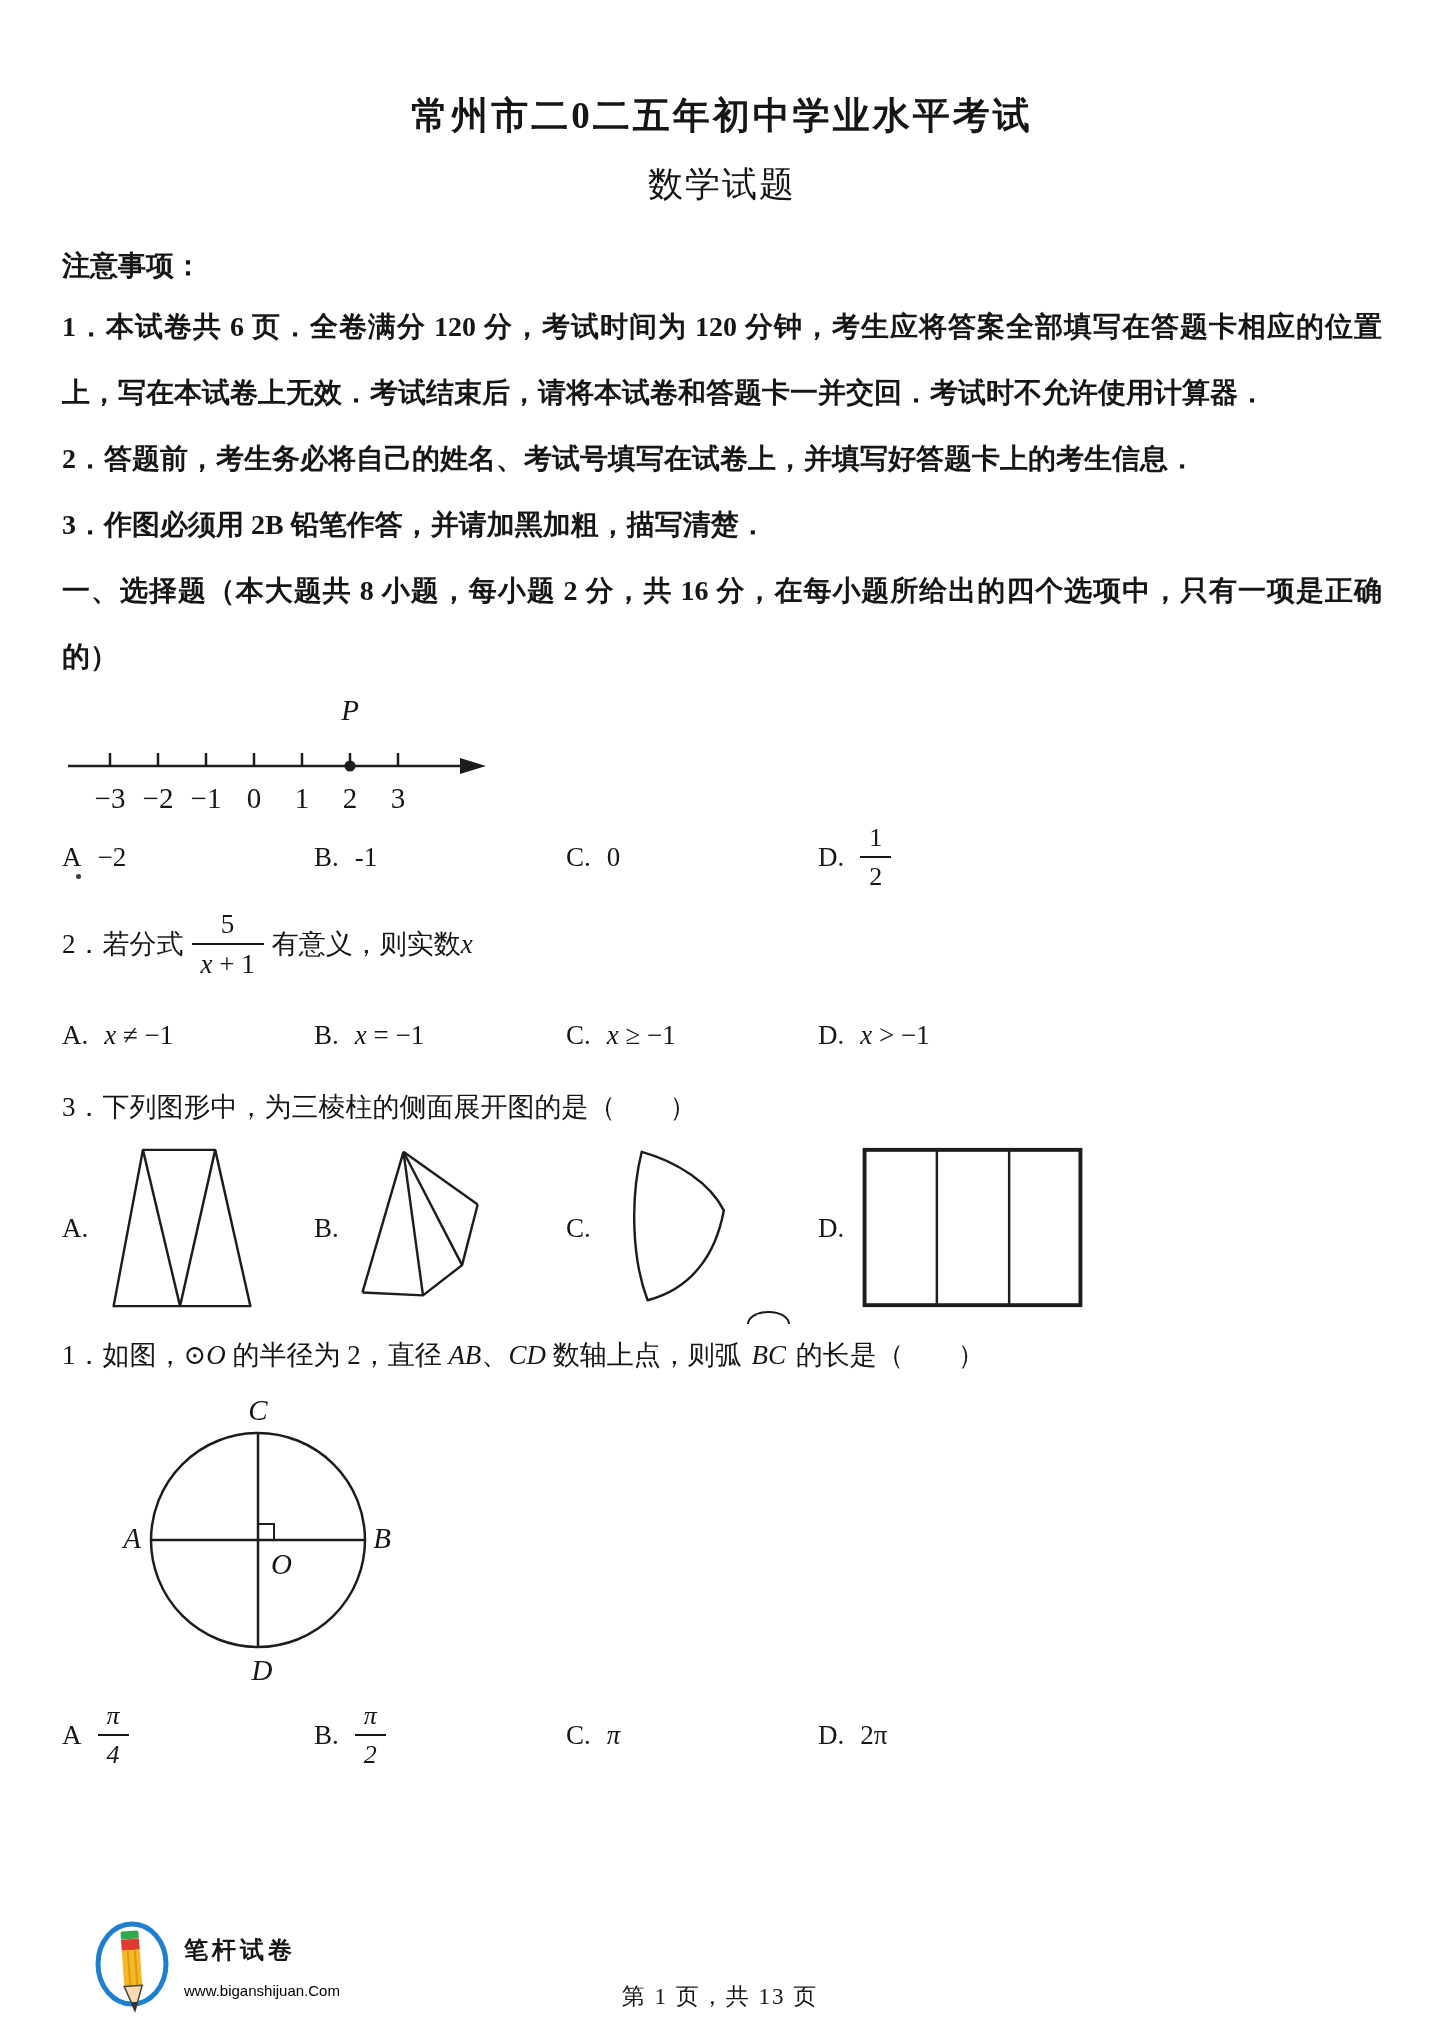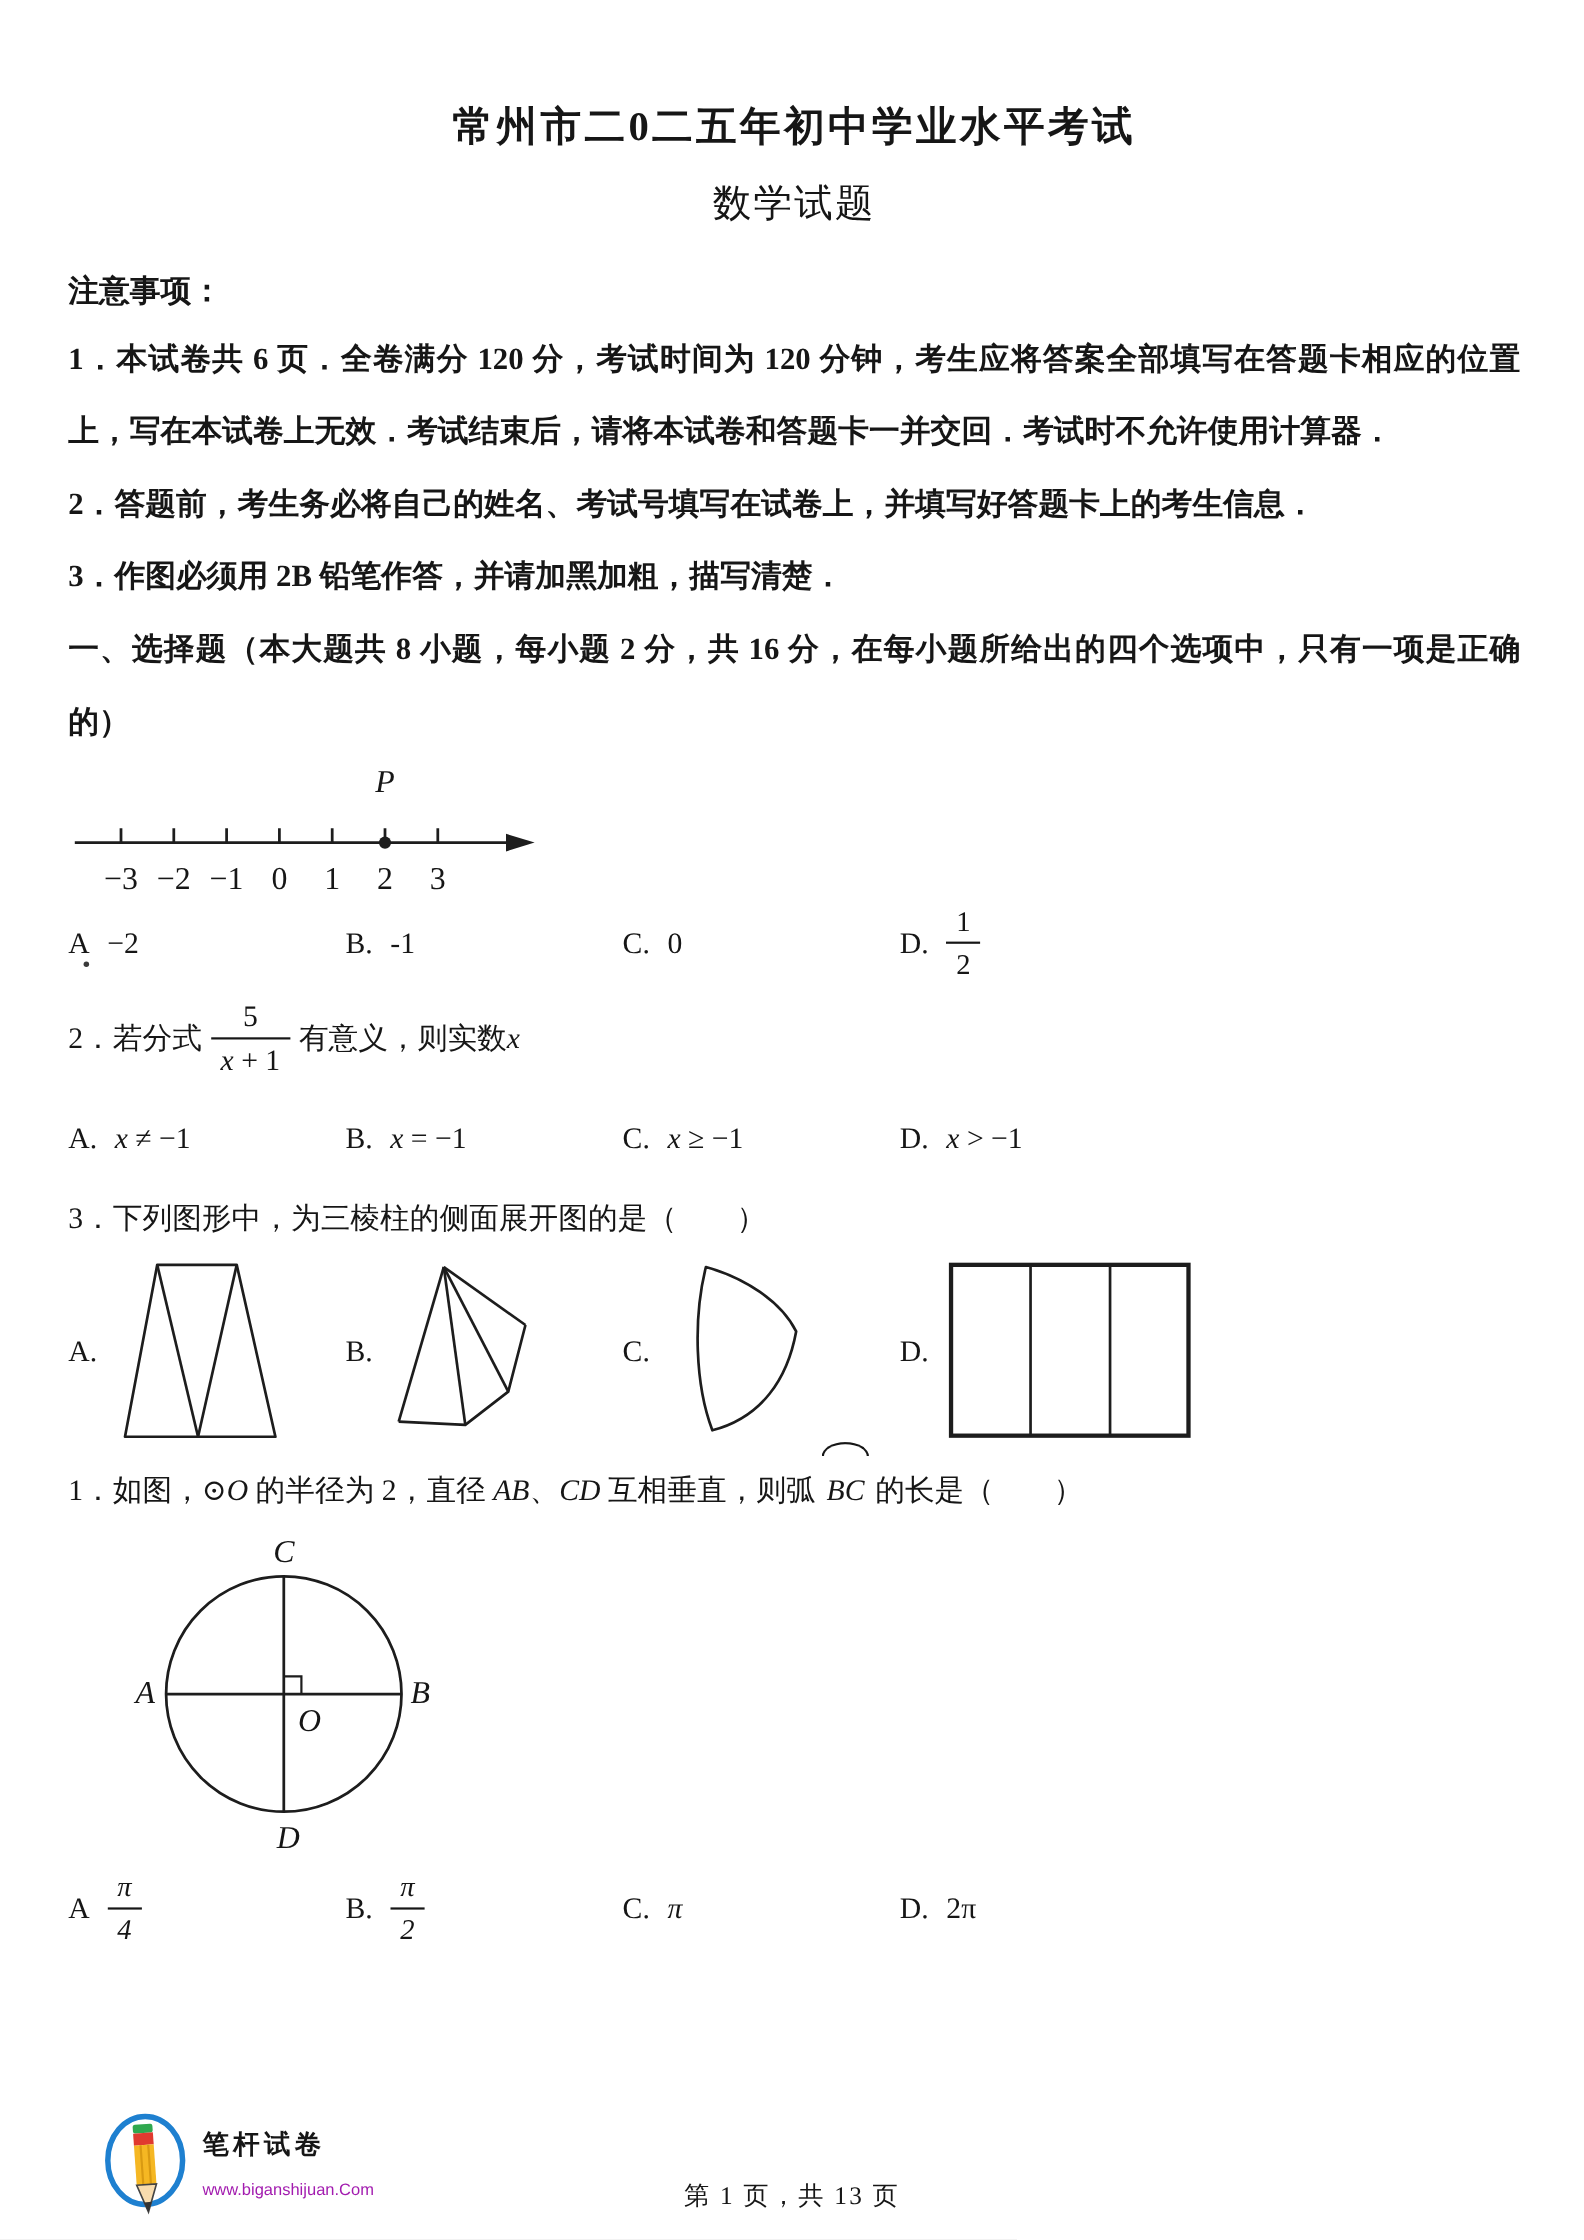--- a/index.html
+++ b/index.html
@@ -46,21 +46,21 @@
   .overarc{position:relative;display:inline-block;padding:2px 3px 0;}
   .overarc::before{content:"";position:absolute;left:-1px;right:-1px;top:-9px;height:11px;
     border:2.5px solid #161616;border-bottom:none;border-radius:50% 50% 0 0/100% 100% 0 0;}
   
   .figrow{display:flex;align-items:center;margin-top:4px;height:168px;}
   .figcell{width:252px;display:flex;align-items:center;gap:14px;font-size:27px;}
   .figcell:last-child{width:auto;}
   
   .brand{position:absolute;left:92px;bottom:18px;display:flex;align-items:center;gap:10px;}
   .brand-text .brand-name{font-size:24px;font-weight:700;letter-spacing:4px;line-height:1.1;}
-  .brand-text .brand-url{font-size:15px;color:#a21caf;font-family:"Liberation Sans","DejaVu Sans",sans-serif;margin-top:18px;}
+  .brand-text .brand-url{font-size:15px;color:#000000;font-family:"Liberation Sans","DejaVu Sans",sans-serif;margin-top:18px;}
   .pagenum{position:absolute;left:0;bottom:24px;width:100%;text-align:center;font-size:23px;letter-spacing:2px;}
 </style>
 </head>
 <body>
 
 <div class="page">
 
   <h1 class="title">常州市二0二五年初中学业水平考试</h1>
   <h2 class="subtitle">数学试题</h2>
 
@@ -177,21 +177,21 @@
     <div class="figcell">
       <span class="olabel">D.</span>
       <svg width="230" height="168" viewBox="0 0 230 172">
         <rect x="4" y="6" width="221" height="159" fill="none" stroke="#1d1d1d" stroke-width="4"></rect>
         <line x1="78" y1="6" x2="78" y2="165" stroke="#1d1d1d" stroke-width="2.5"></line>
         <line x1="152" y1="6" x2="152" y2="165" stroke="#1d1d1d" stroke-width="2.5"></line>
       </svg>
     </div>
   </div>
 
-  <p class="stem" style="margin-top:8px;"><span>1．如图，⊙</span><span class="var">O</span><span> 的半径为 2，直径 </span><span class="var">AB</span><span>、</span><span class="var">CD</span><span> 互相垂直，则弧 </span><span class="overarc"><span class="var">BC</span></span><span> 的长是（　　）</span></p>
+  <p class="stem" style="margin-top:8px;"><span>1．如图，⊙</span><span class="var">O</span><span> 的半径为 2，直径 </span><span class="var">AB</span><span>、</span><span class="var">CD</span><span> 数轴上点，则弧 </span><span class="overarc"><span class="var">BC</span></span><span> 的长是（　　）</span></p>
 
   <div class="fig" style="margin-left:6px;margin-top:2px;">
     <svg width="380" height="300" viewBox="0 0 380 300">
       <circle cx="190" cy="150" r="107" fill="none" stroke="#1d1d1d" stroke-width="2.5"></circle>
       <line x1="190" y1="43" x2="190" y2="257" stroke="#1d1d1d" stroke-width="2.5"></line>
       <line x1="83" y1="150" x2="297" y2="150" stroke="#1d1d1d" stroke-width="2.5"></line>
       <path d="M 190 134 L 206 134 L 206 150" fill="none" stroke="#1d1d1d" stroke-width="2"></path>
       <text class="lbl" x="190" y="30" text-anchor="middle">C</text>
       <text class="lbl" x="194" y="290" text-anchor="middle">D</text>
       <text class="lbl" x="64" y="158" text-anchor="middle">A</text>

